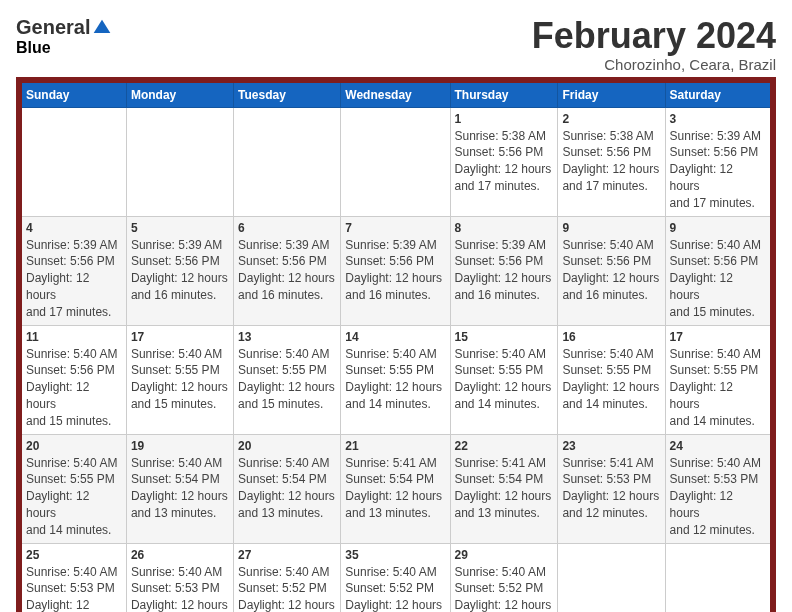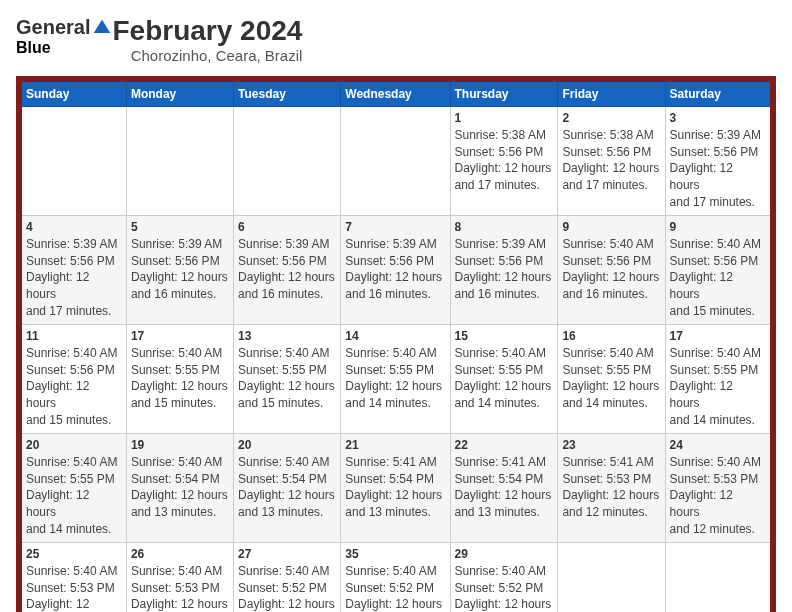--- a/index.html
+++ b/index.html
@@ -5,22 +5,23 @@
     * { box-sizing: border-box; margin: 0; padding: 0; }
     body {
       font-family: Arial, sans-serif;
       background: #fff;
       width: 792px;
       min-height: 612px;
       padding: 16px;
     }
     .header {
       display: flex;
+      justify-content: space-between;
       align-items: flex-start;
-      margin-bottom: 12px;
+      margin-bottom: 4px;
     }
     .logo {
       display: flex;
       flex-direction: column;
       align-items: flex-start;
     }
     .logo-text {
       display: flex;
       align-items: center;
     }
@@ -36,21 +37,21 @@
     }
     .logo-icon {
       width: 20px;
       height: 20px;
       margin-left: 2px;
     }
     .title-area {
       text-align: right;
     }
     .month-title {
-      font-size: 28px;
+      font-size: 36px;
       font-weight: bold;
       color: #333;
       line-height: 1.1;
     }
     .location {
       font-size: 15px;
       color: #555;
     }
     .calendar {
       width: 100%;

